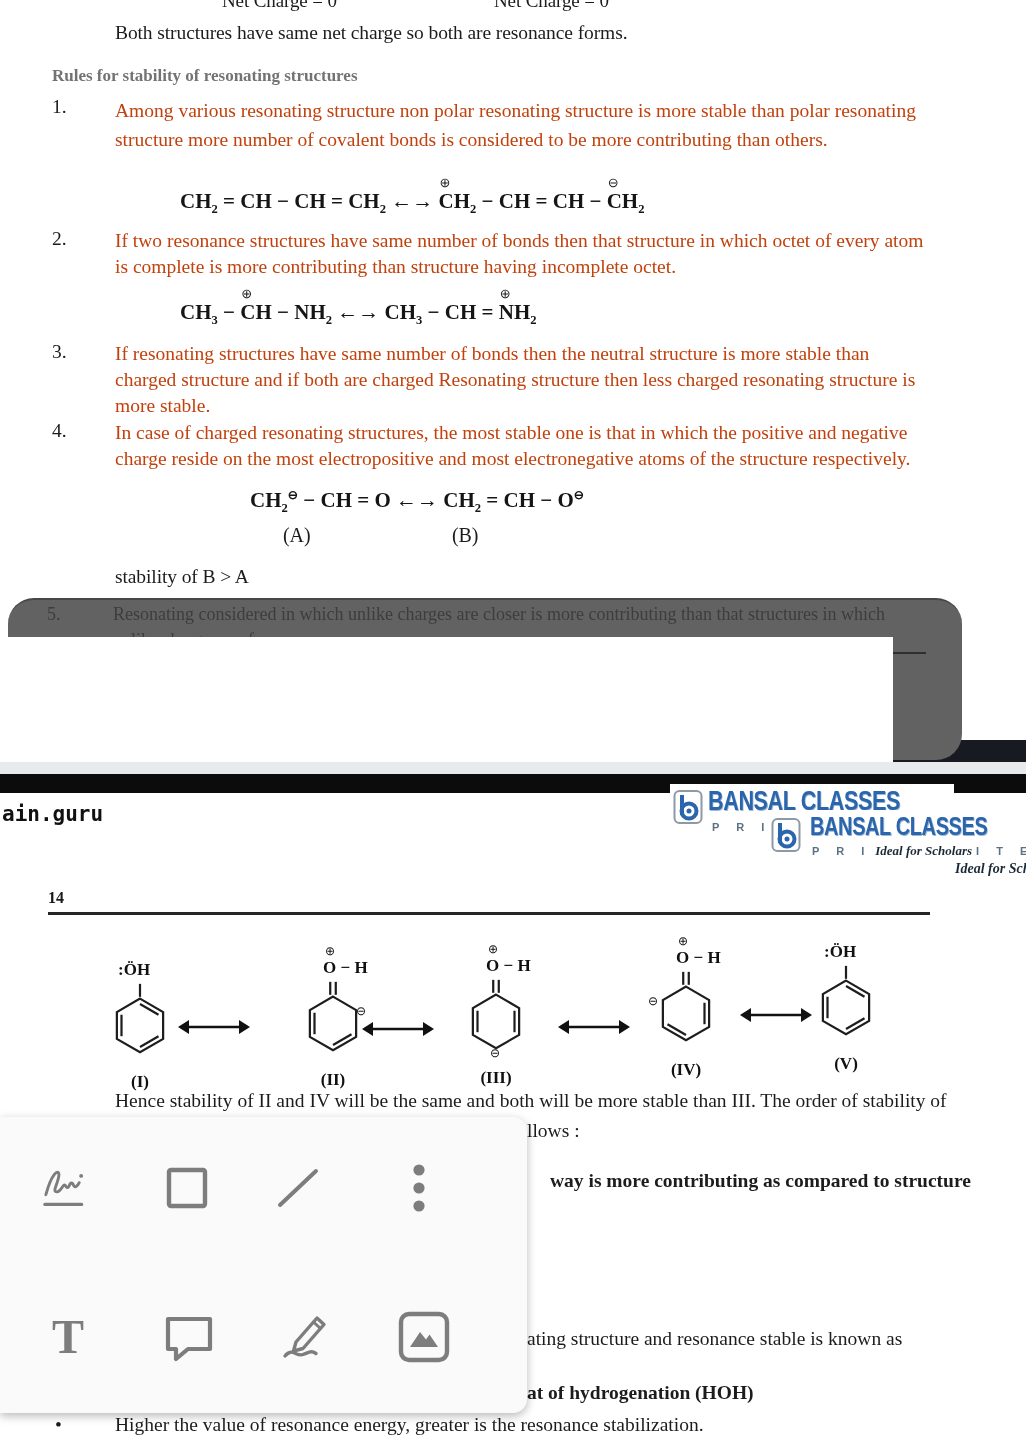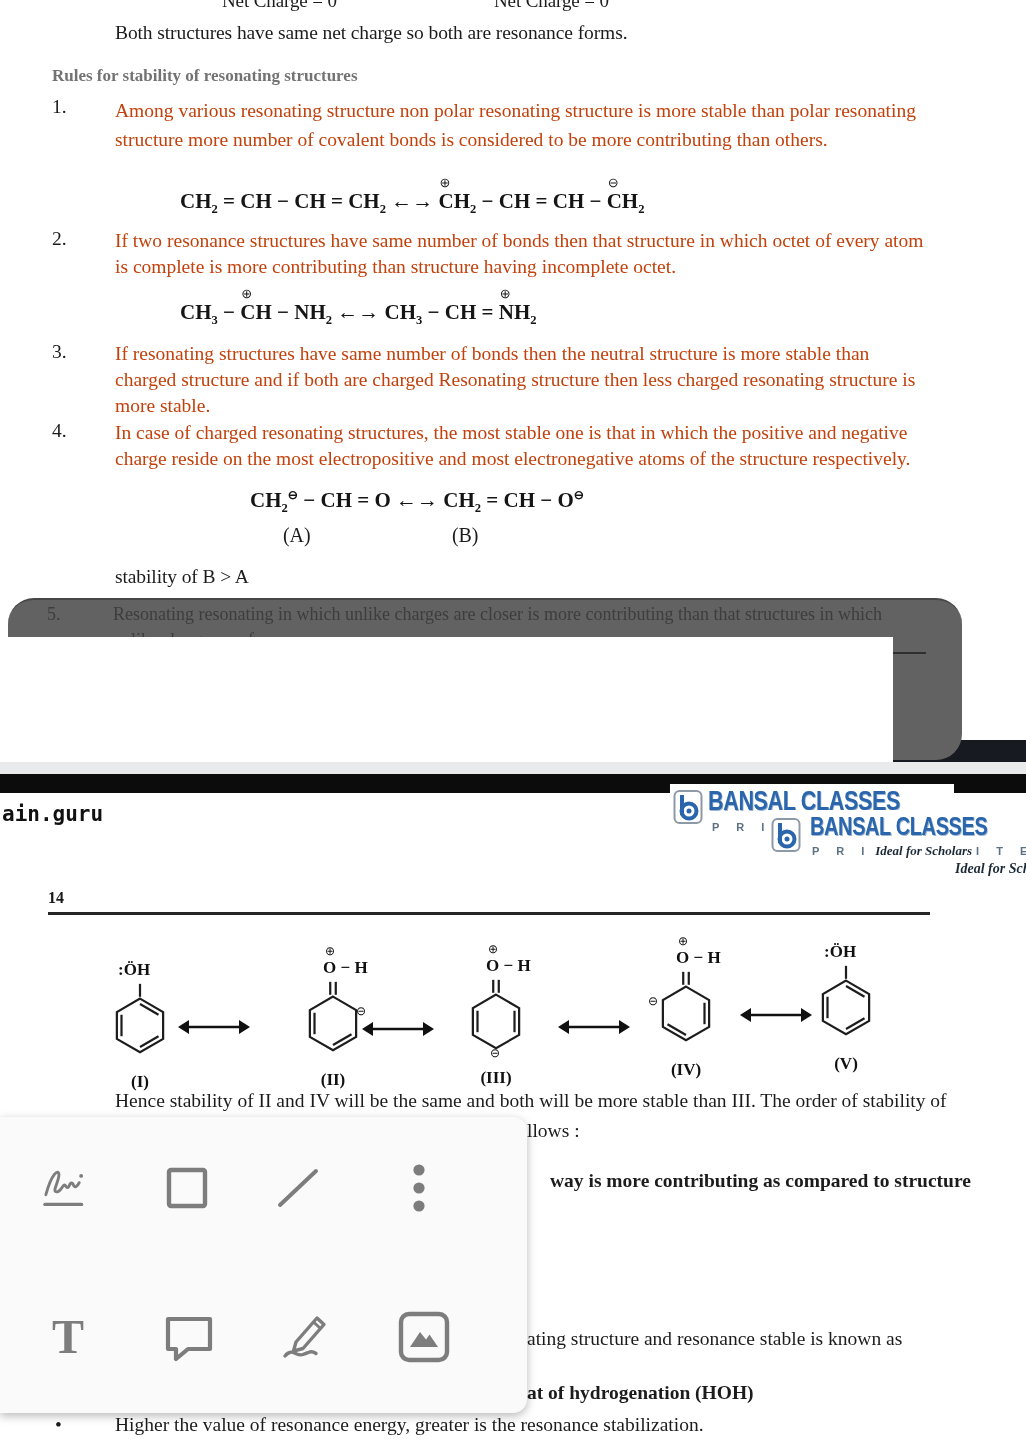--- a/index.html
+++ b/index.html
@@ -84,21 +84,21 @@
 <div class="formula" style="left:243px;top:488px;margin-left:7px;"><span class="ftok">CH<sub>2</sub><sup>⊖</sup></span><span class="ftok"> − CH = O ←→ CH<sub>2</sub></span><span class="ftok"> = CH − O<sup>⊖</sup></span></div>
 
 <div class="abs doc nowrap" style="left:283px;top:524px;font-size:20px;">(A)</div>
 <div class="abs doc nowrap" style="left:452px;top:524px;font-size:20px;">(B)</div>
 
 <div class="abs doc nowrap" style="left:115px;top:566px;font-size:19.5px;">stability of B &gt; A</div>
 
 <div class="darkcorner"></div>
 <div class="sheet">
   <div class="sheet-text" style="left:39px;top:4px;">5.</div>
-  <div class="sheet-text" style="left:105px;top:4px;">Resonating resonating in which unlike charges are closer is more contributing than that structures in which</div>
+  <div class="sheet-text" style="left:105px;top:4px;">Resonating considered in which unlike charges are closer is more contributing than that structures in which</div>
   <div class="sheet-text" style="left:105px;top:30px;">unlike charges are far away</div>
 </div>
 <div class="whitebox"></div>
 <div class="dash"></div>
 
 <div class="strip"></div>
 <div class="blackbar"></div>
 
 <div class="watermark">ain.guru</div>
 

